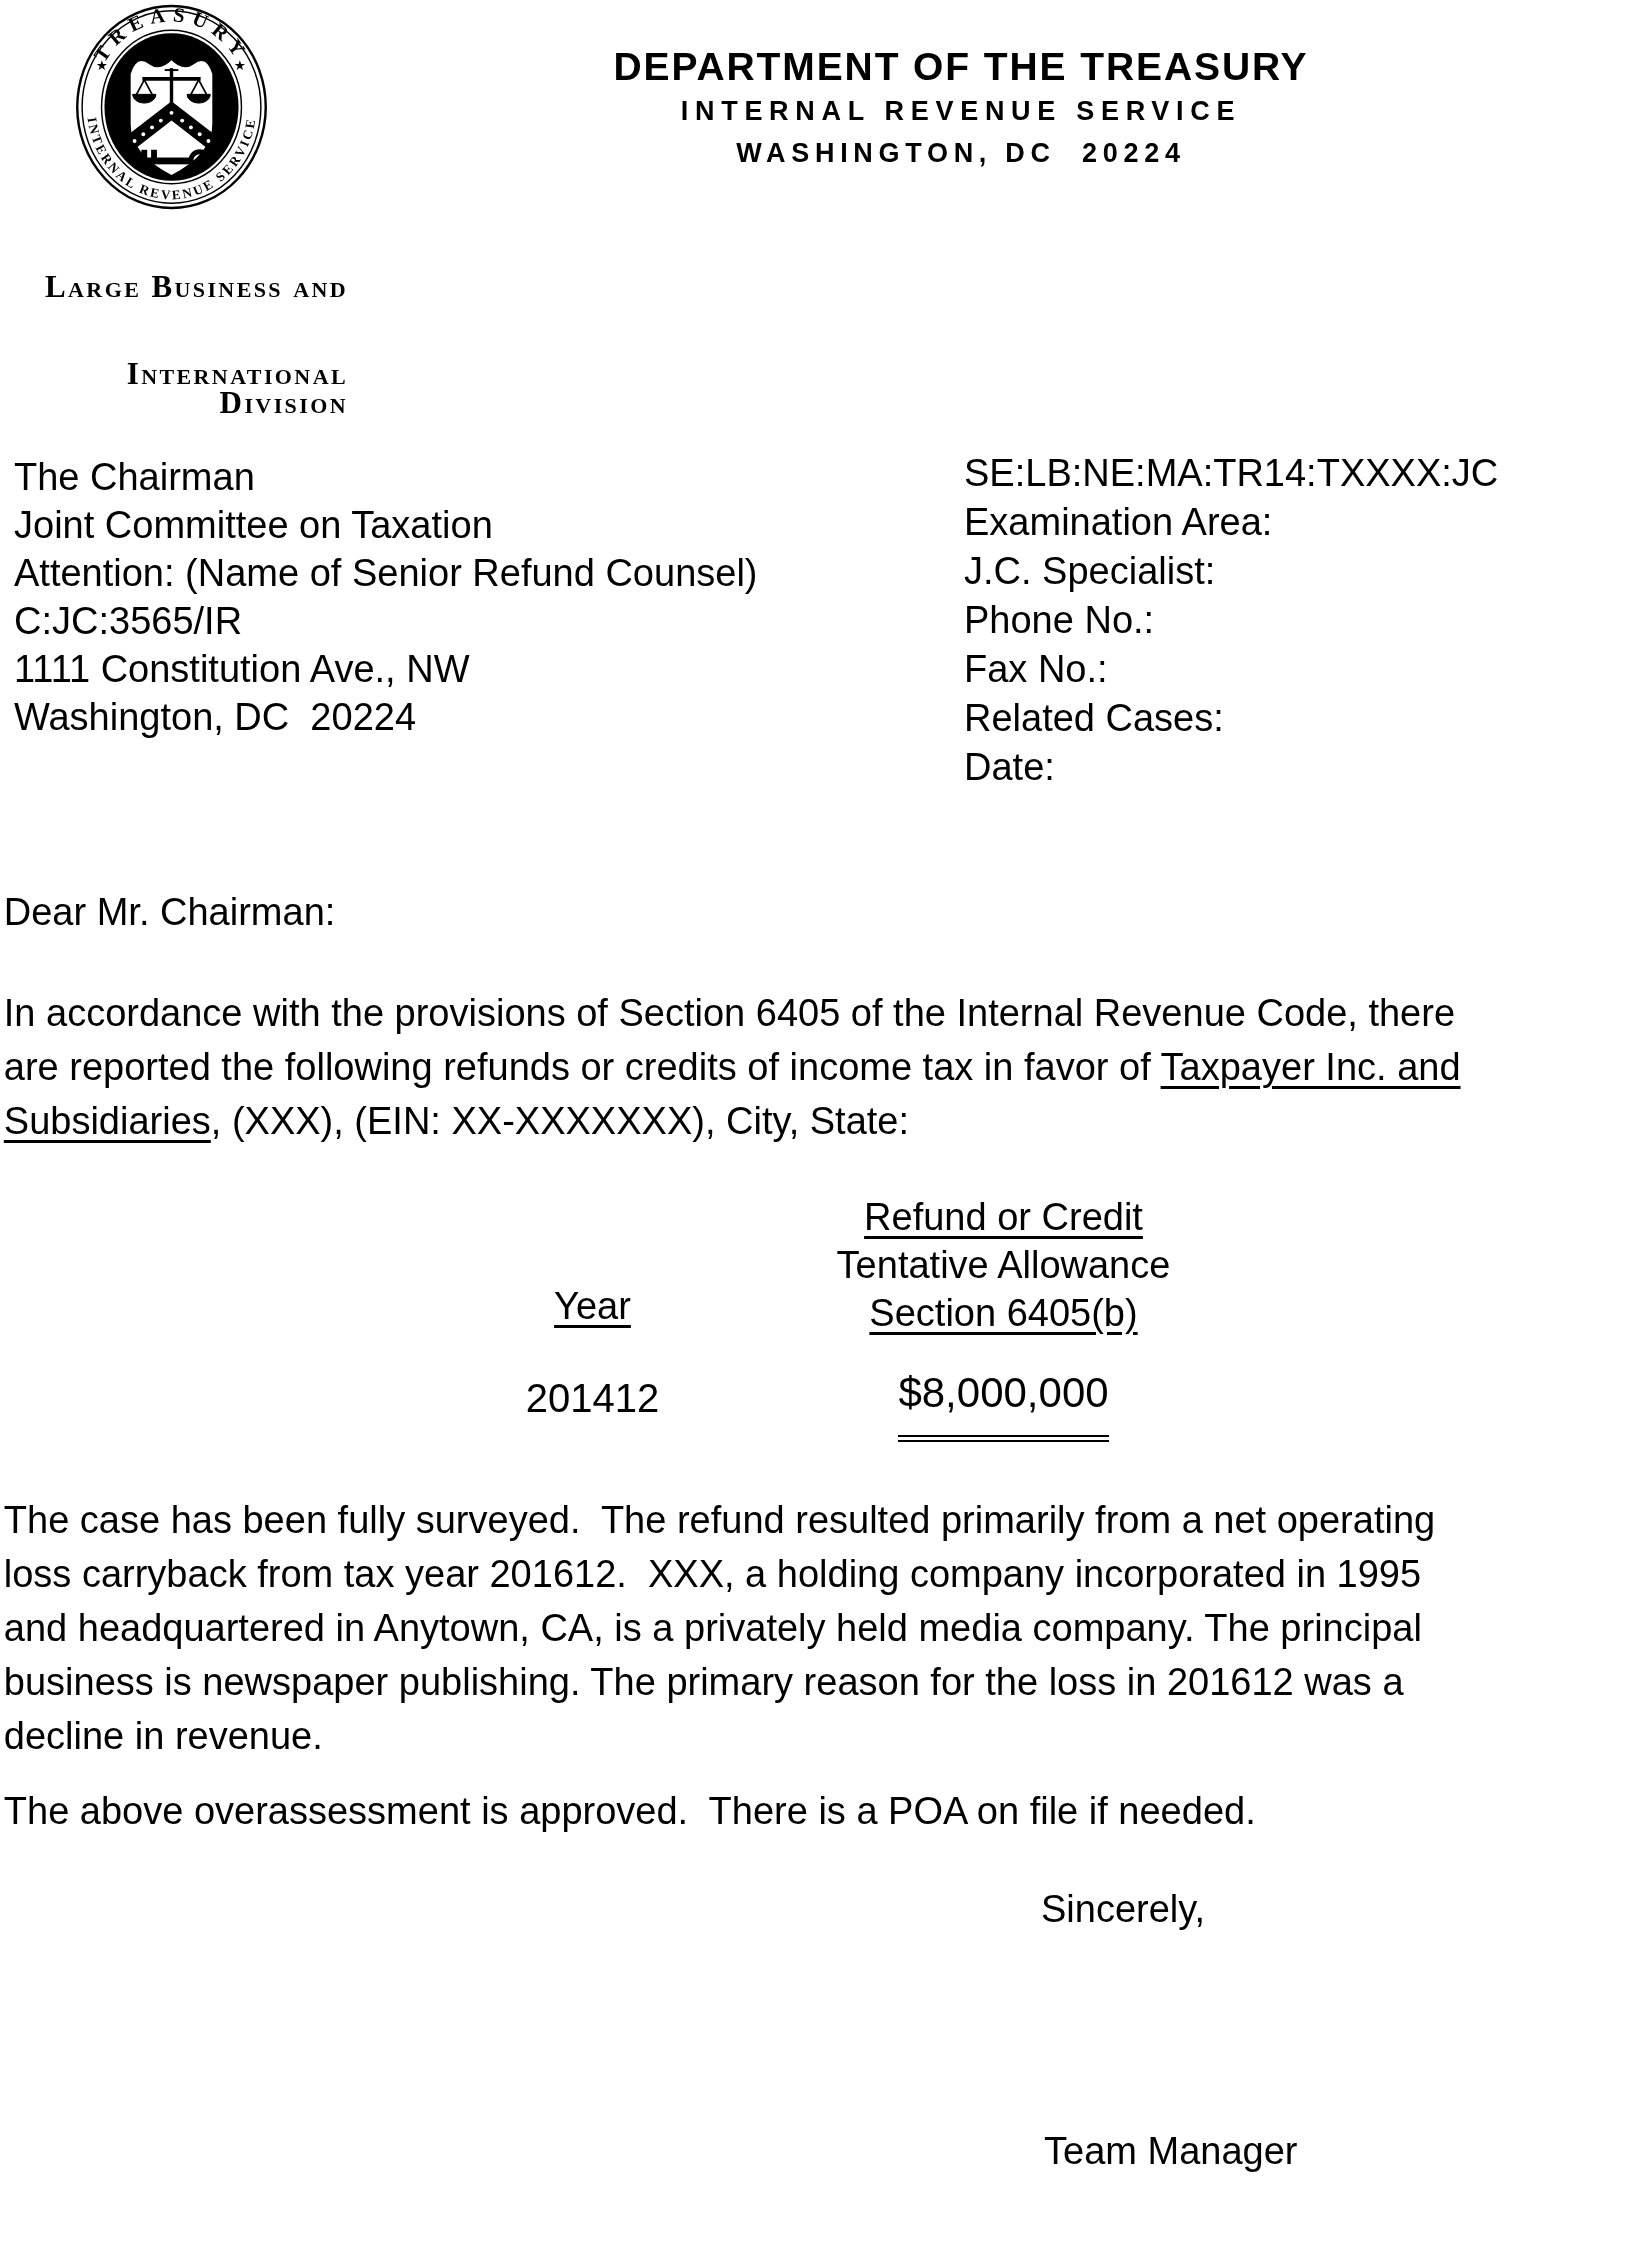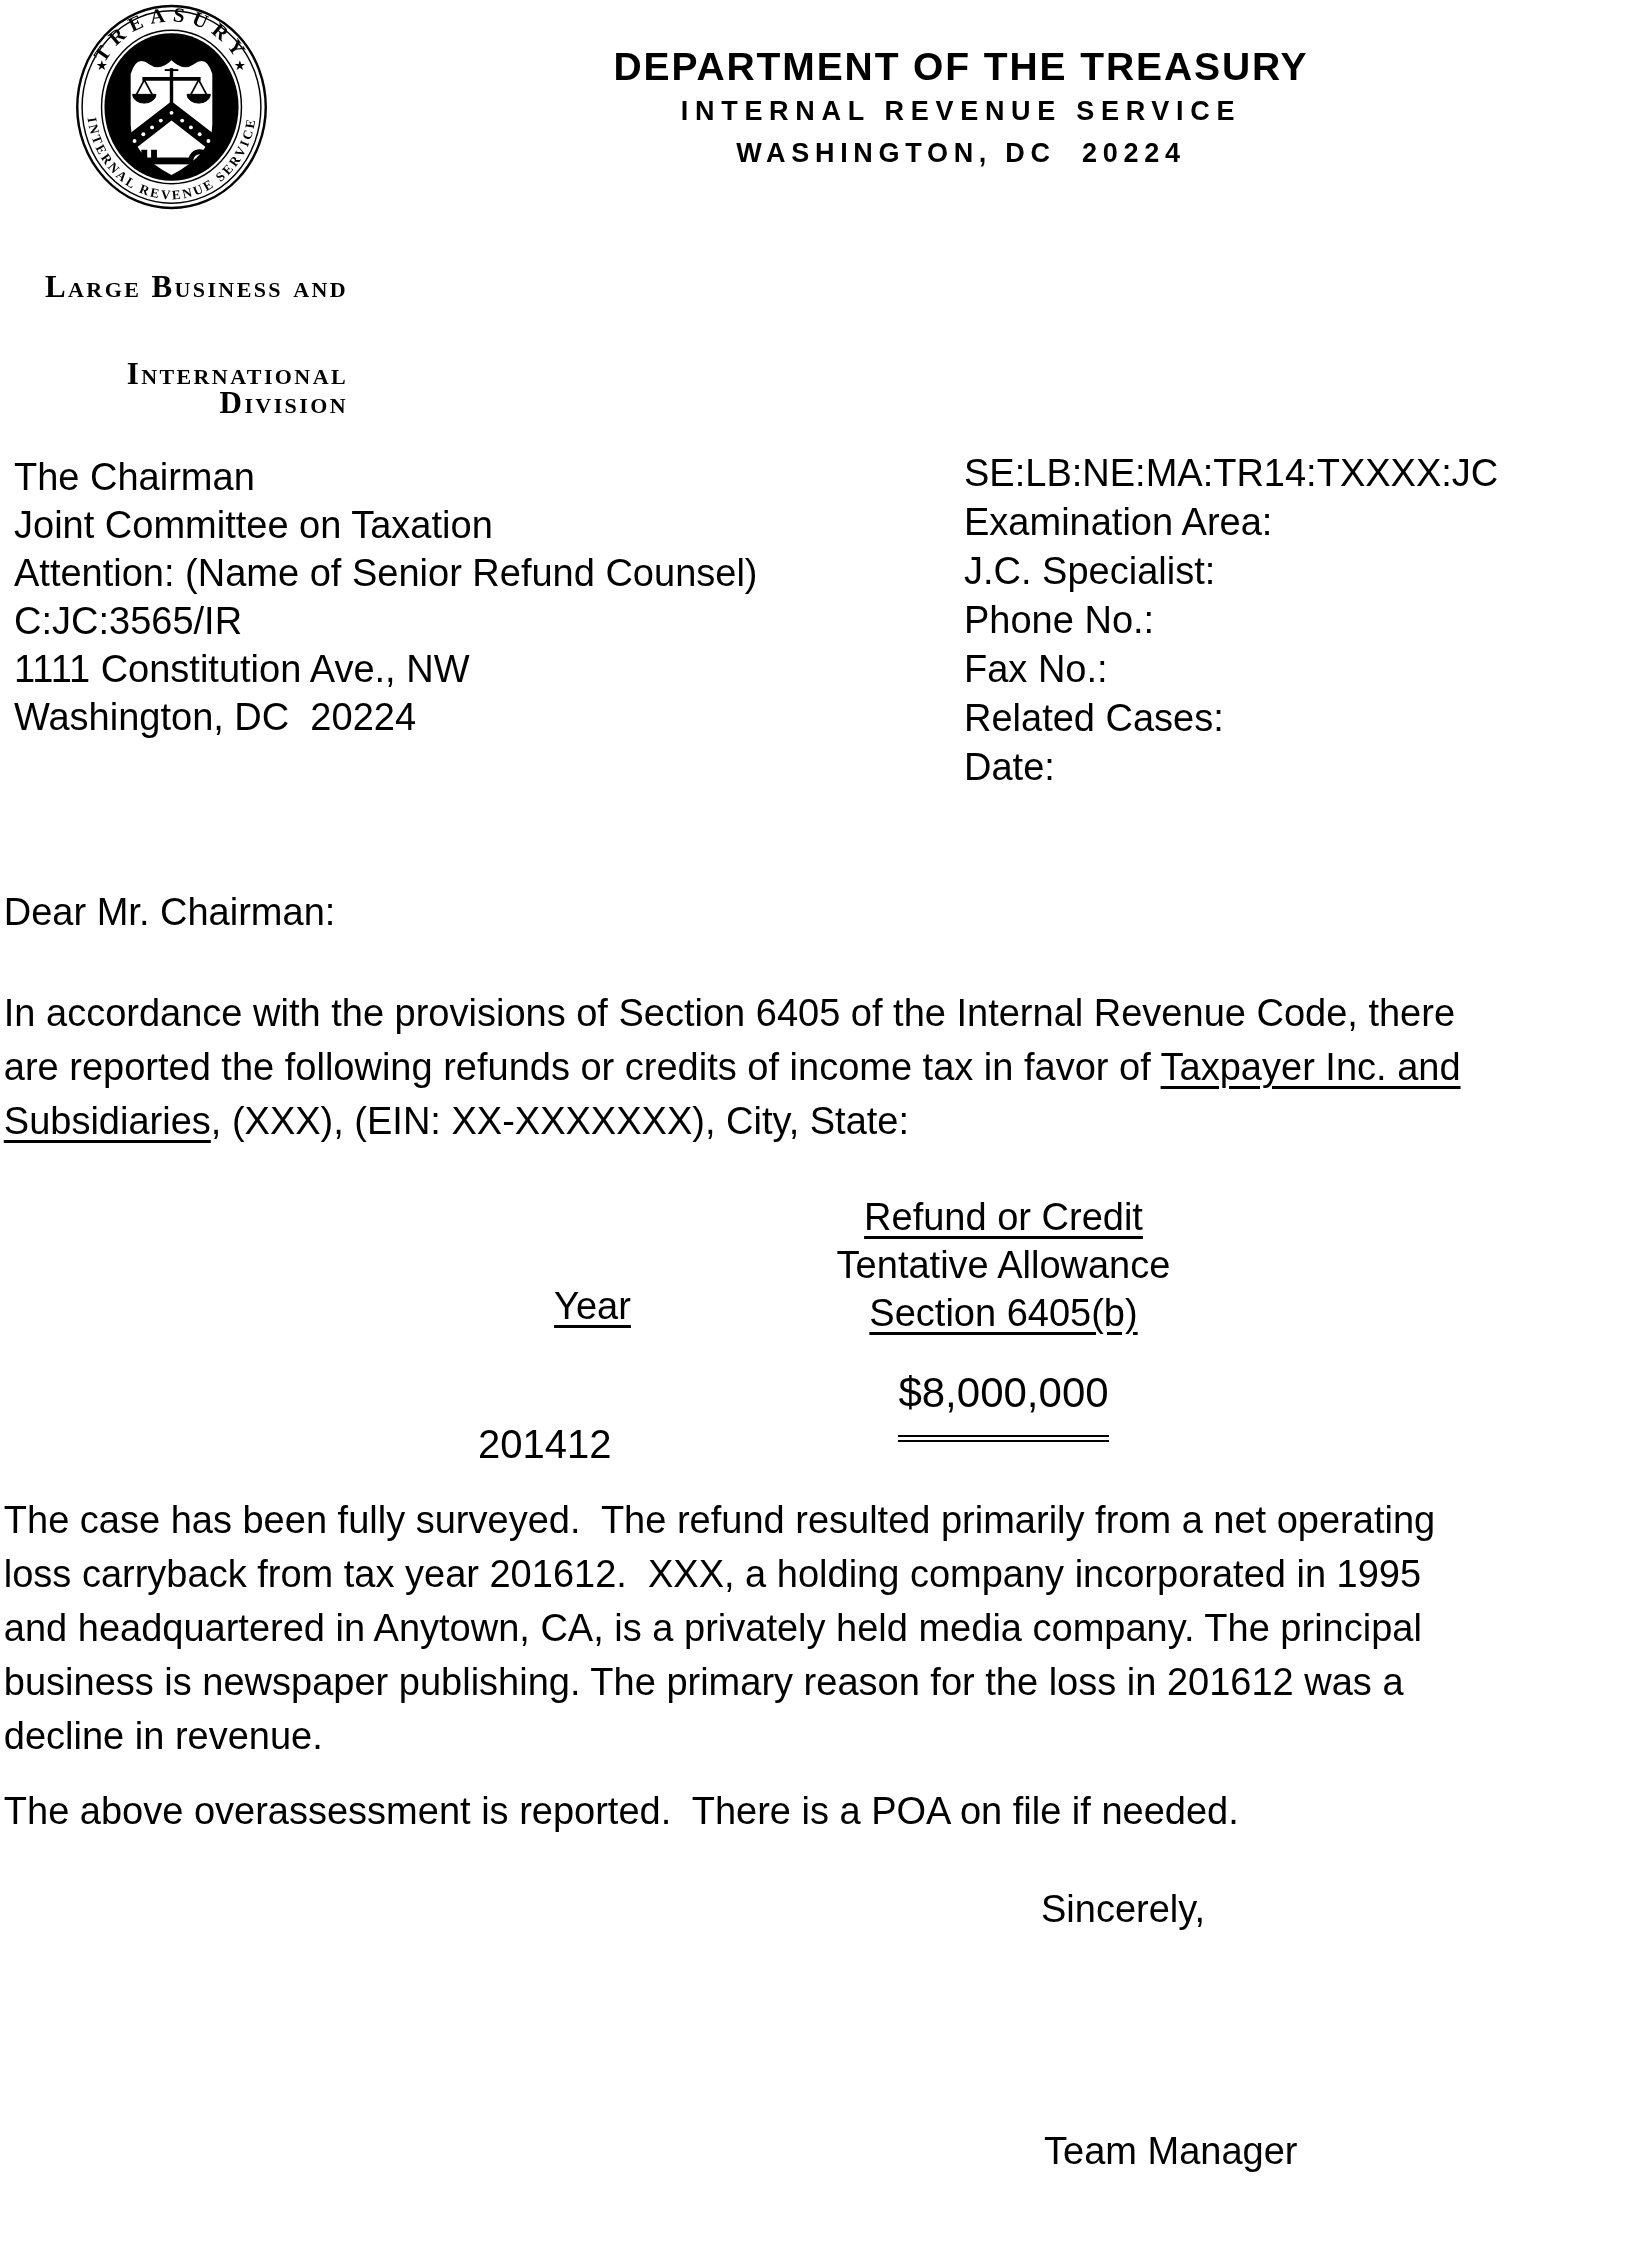--- a/index.html
+++ b/index.html
@@ -49,21 +49,21 @@
   .p2{top:1493px;}
   .p3{top:1784px;white-space:pre-wrap;}
   u, .u{
     text-decoration:underline;
     text-decoration-thickness:2.9px;
     text-underline-offset:5.7px;
   }
   
   .year-head{position:absolute;left:478px;top:1285px;width:229px;text-align:center;font-size:38px;}
   .col2-head{position:absolute;left:793px;top:1193px;width:421px;text-align:center;font-size:38px;line-height:48px;}
-  .year-cell{position:absolute;left:478px;top:1376px;width:229px;font-size:40px;margin-top:46px;}
+  .year-cell{position:absolute;left:478px;top:1376px;width:229px;text-align:center;font-size:40px;}
   .amount-cell{position:absolute;left:793px;top:1369px;width:421px;text-align:center;font-size:42px;}
   .dbl{
     display:inline-block;
     border-bottom:7.6px double #000000;
     padding-bottom:18px;
   }
   
   .sincerely{position:absolute;left:1041px;top:1888px;font-size:38px;text-align:center;}
   .signer{position:absolute;left:1044px;top:2130px;font-size:38px;text-align:right;}
 </style>
@@ -177,19 +177,19 @@
   </div>
 
   <div class="para p2">
       <div class="tline"><span>The case has been fully surveyed.  The refund resulted primarily from a net operating</span></div>
       <div class="tline"><span>loss carryback from tax year 201612.  XXX, a holding company incorporated in 1995</span></div>
       <div class="tline"><span>and headquartered in Anytown, CA, is a privately held media company. The principal</span></div>
       <div class="tline"><span>business is newspaper publishing. The primary reason for the loss in 201612 was a</span></div>
       <div class="tline"><span>decline in revenue.</span></div>
     </div>
 
-  <div class="para p3">The above overassessment is reported.  There is a POA on file if needed.</div>
+  <div class="para p3">The above overassessment is approved.  There is a POA on file if needed.</div>
 
   <div class="sincerely">Sincerely,</div>
   <div class="signer">Team Manager</div>
 
 </div>
 
 
 </body></html>

